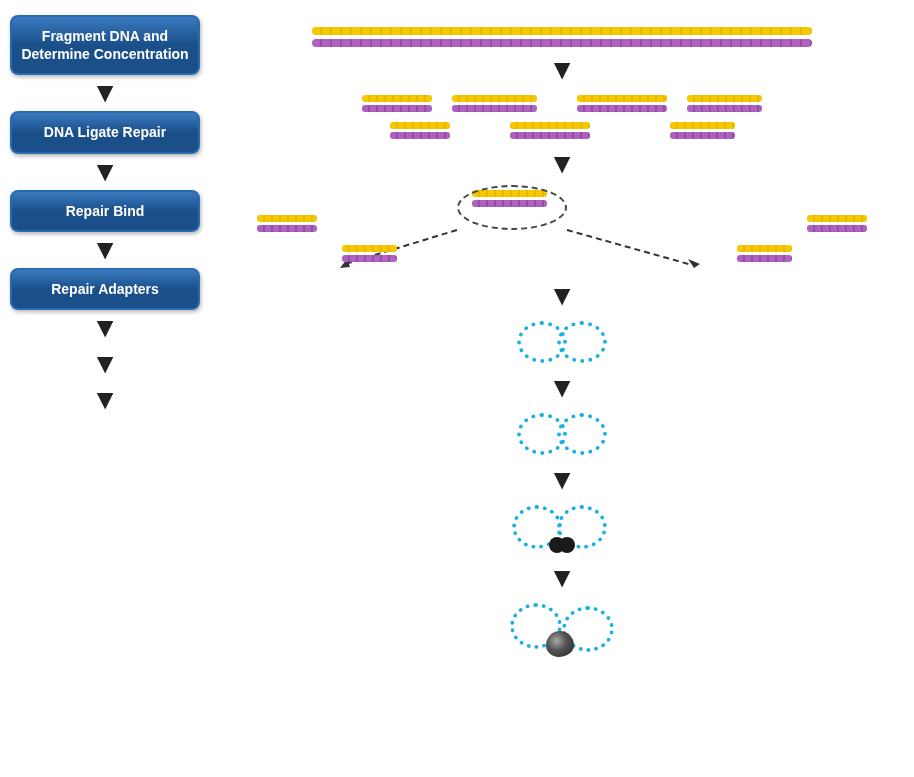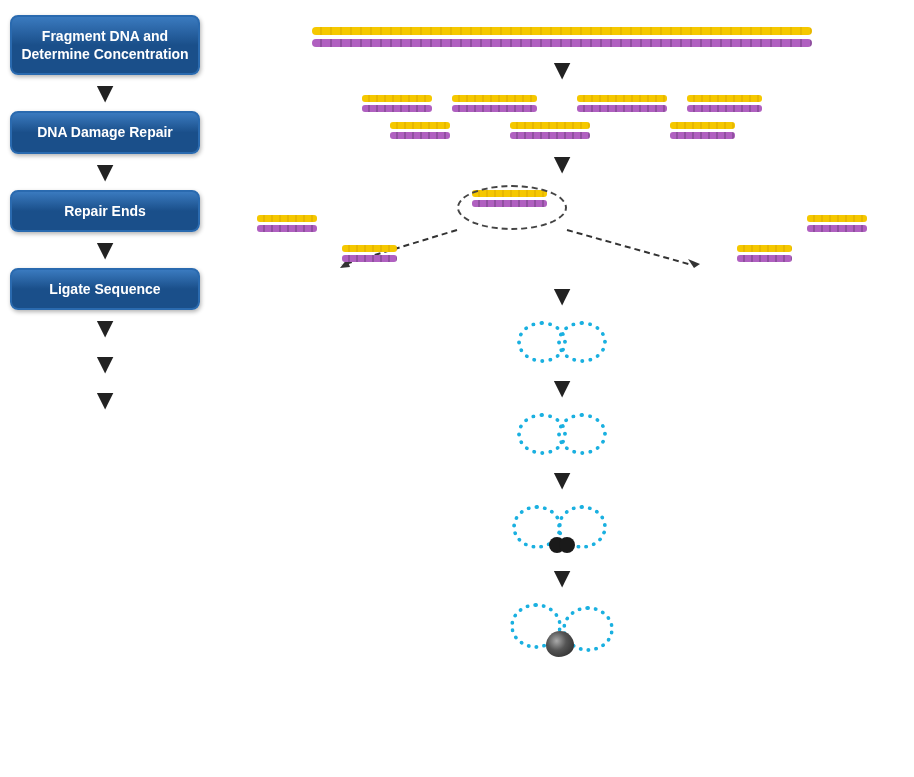--- a/index.html
+++ b/index.html
@@ -75,31 +75,31 @@
 
   <div class="steps-column">
 
     <div class="step-box">
       <span>Fragment DNA and
 Determine Concentration</span>
     </div>
     <div class="arrow-down">▼</div>
 
     <div class="step-box">
-      <span>DNA Damage Repair</span>
-    </div>
-    <div class="arrow-down">▼</div>
-
-    <div class="step-box">
-      <span>Repair Ends</span>
-    </div>
-    <div class="arrow-down">▼</div>
-
-    <div class="step-box">
-      <span>Ligate Sequence</span>
+      <span>DNA Ligate Repair</span>
+    </div>
+    <div class="arrow-down">▼</div>
+
+    <div class="step-box">
+      <span>Repair Bind</span>
+    </div>
+    <div class="arrow-down">▼</div>
+
+    <div class="step-box">
+      <span>Repair Adapters</span>
     </div>
     <div class="arrow-down">▼</div>
 
     <div class="arrow-down">▼</div>
 
     <div class="arrow-down">▼</div>
 
 
   </div>
 

